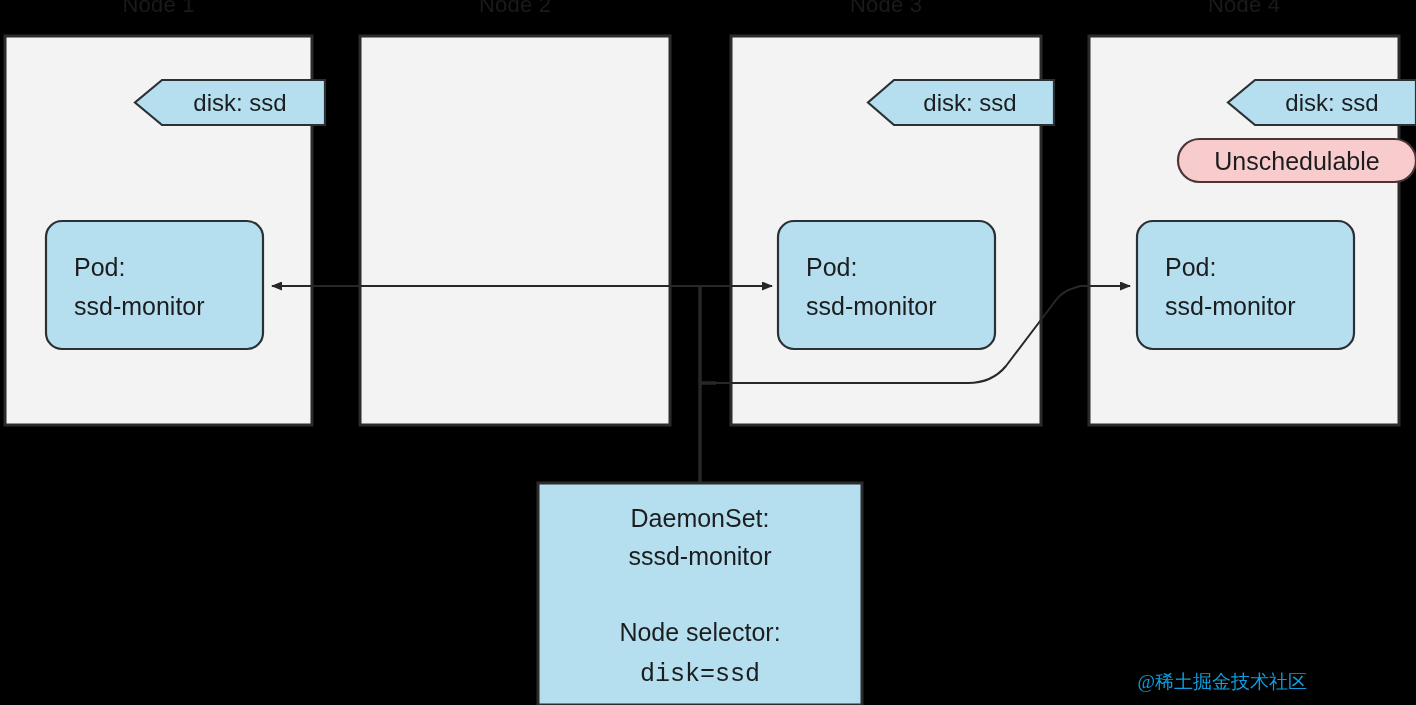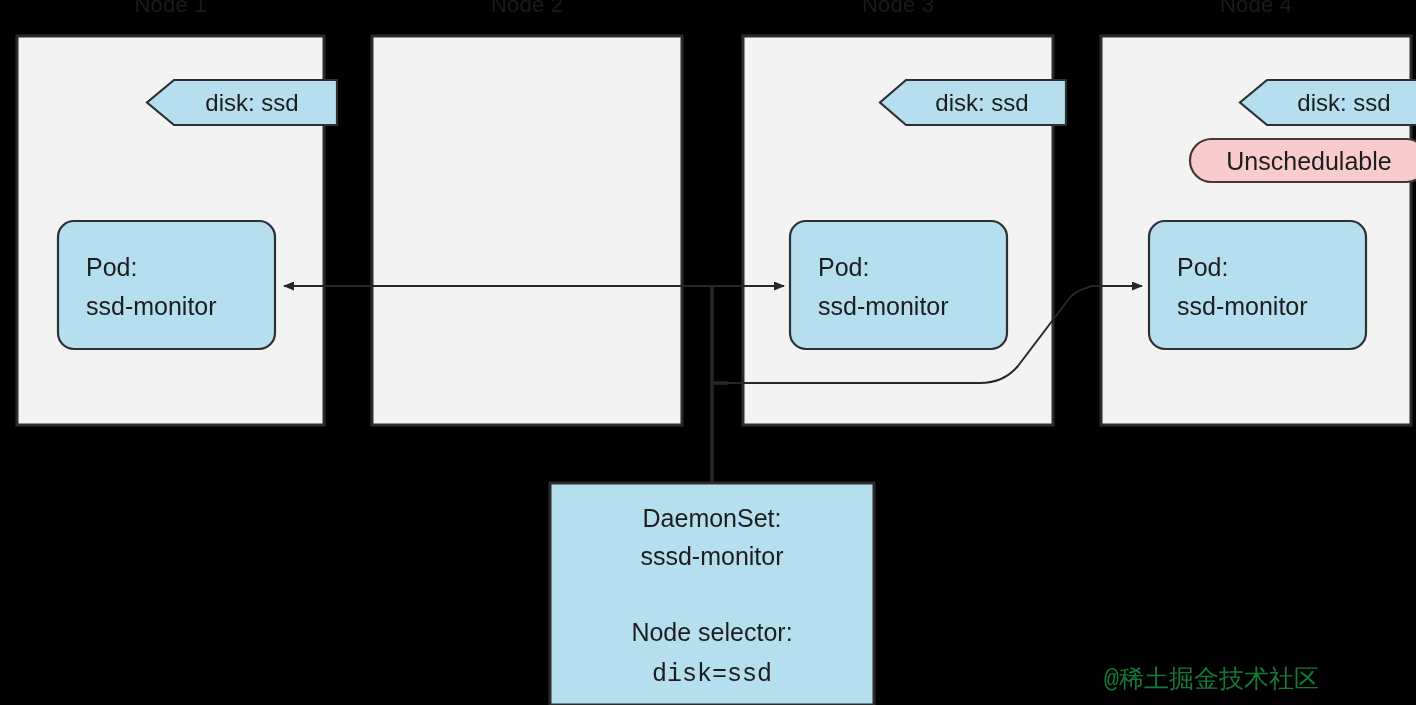--- a/index.html
+++ b/index.html
@@ -9,21 +9,21 @@
   }
   body {
     width: 1416px;
     height: 705px;
     position: relative;
     overflow: hidden;
     font-family: "Liberation Sans", sans-serif;
   }
   #stage {
     position: absolute;
-    left: 12px; top: 0;
+    left: 0; top: 0;
     width: 1315px;
     height: 705px;
   }
   svg.layer {
     position: absolute;
     left: 0; top: 0;
     width: 1416px;
     height: 705px;
     overflow: visible;
   }
@@ -41,23 +41,23 @@
     fill: #1b1d1f;
   }
   .txt-mono {
     font-family: "Liberation Mono", monospace;
     fill: #1b1d1f;
   }
   .watermark {
     position: absolute;
     right: 8px;
     bottom: 10px;
-    color: #15803d;
-    font-size: 25px;
-    font-family: Liberation Mono, monospace;
+    color: #0ea5e9;
+    font-size: 19px;
+    font-family: Liberation Serif, serif;
     opacity: 0.95;
     white-space: nowrap;
   }
 </style>
 </head>
 <body>
 
 <div id="stage">
 
   <div class="node-title" style="left:5px; top:-8px; width:307px;">Node 1</div>

